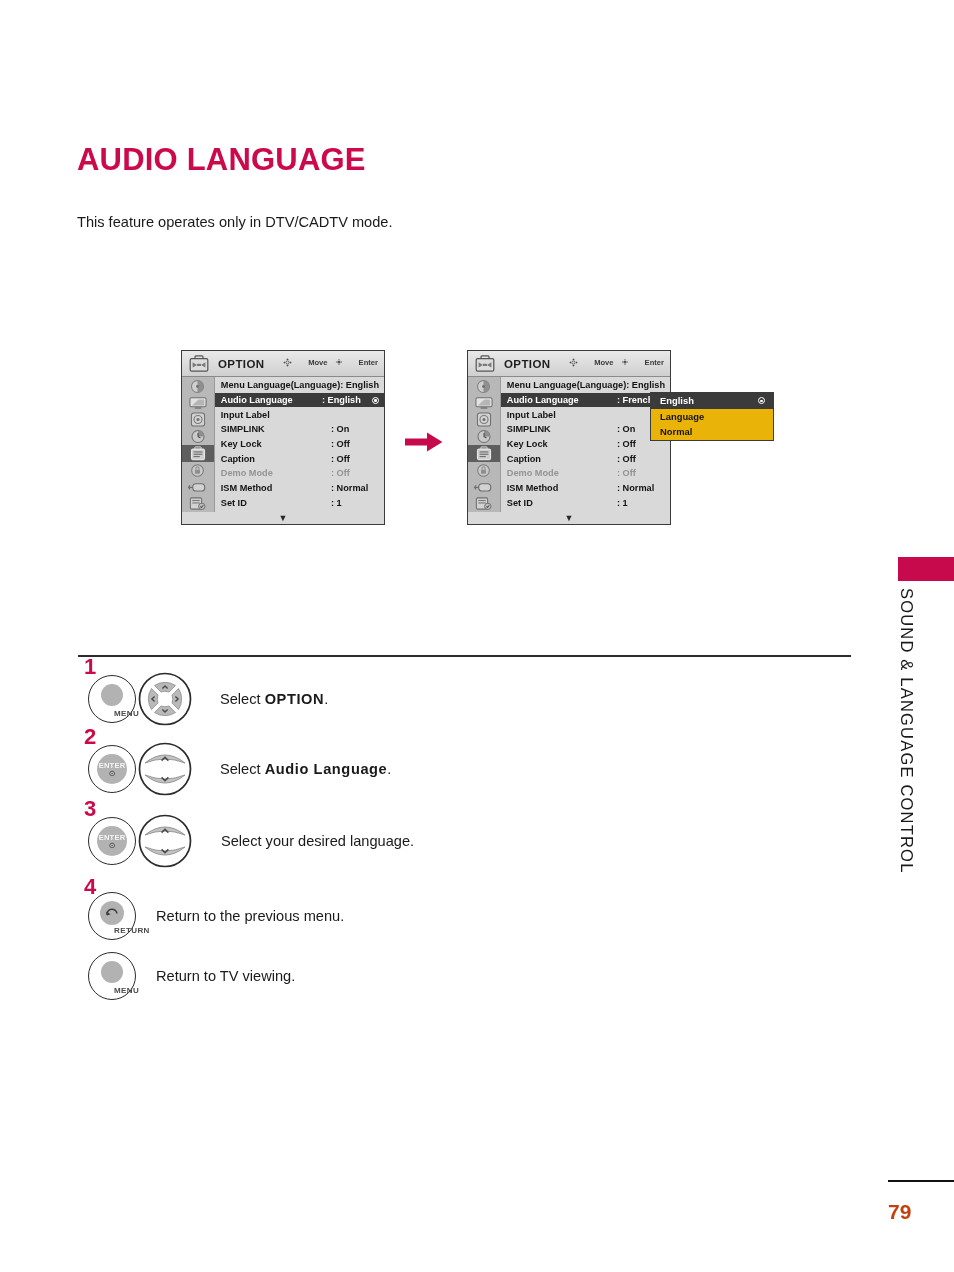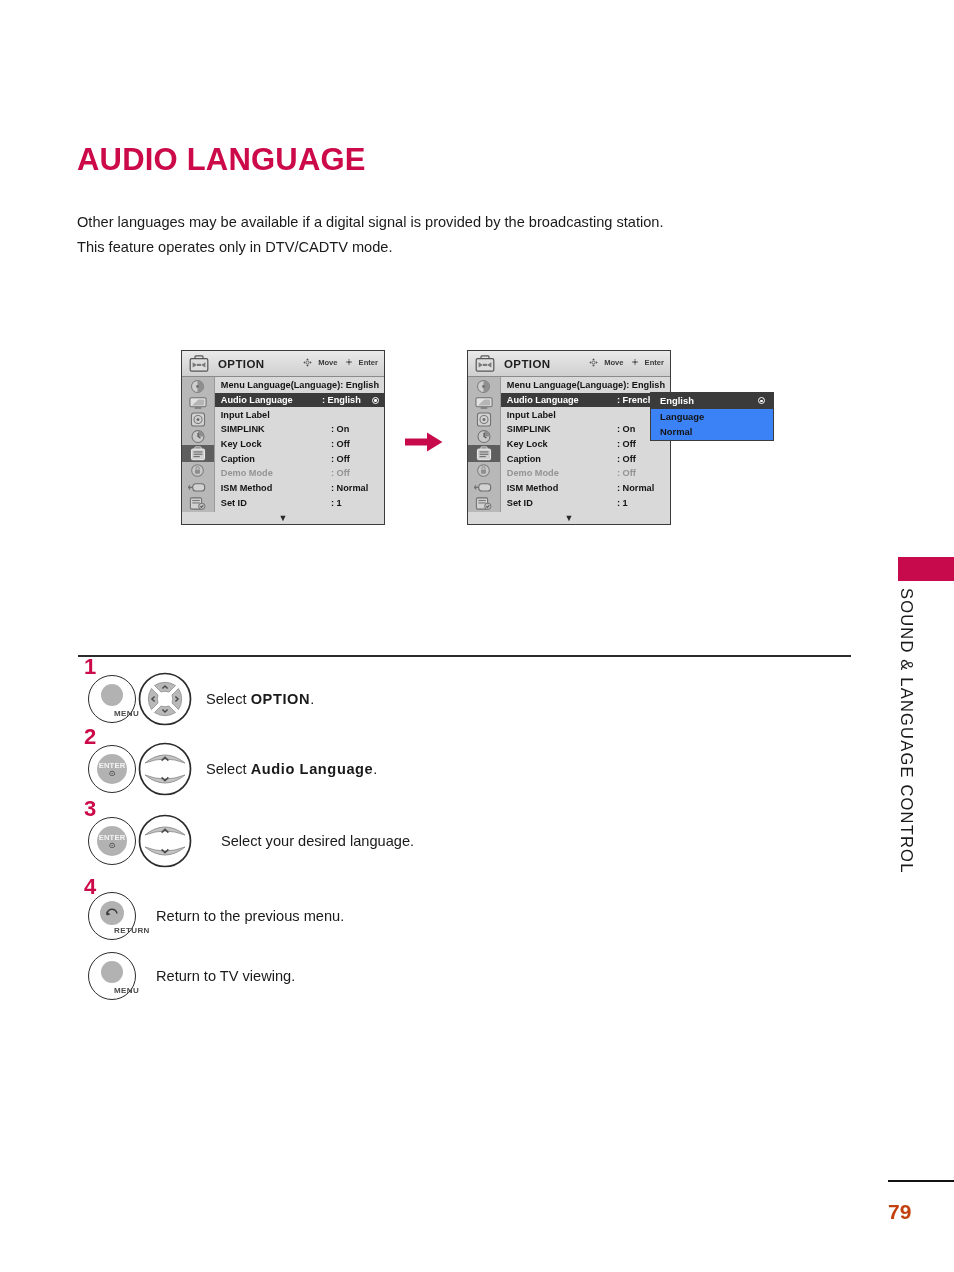--- a/index.html
+++ b/index.html
@@ -46,21 +46,21 @@
   }
   .osd-head .head-title {
     font-size: 11.5px; font-weight: bold; letter-spacing: .4px;
     color: #1d1d1d; margin-left: 2px;
   }
   .osd-head .hints {
     position: absolute; right: 6px; top: 7px;
     display: flex; align-items: center; gap: 7px;
     font-size: 7.6px; font-weight: bold; color: #3a3a3a;
   }
-  .hint { display: flex; align-items: flex-start; gap: 6px; }
+  .hint { display: flex; align-items: flex-start; gap: 16px; }
 
   .osd-body { display: flex; }
   .icon-rail {
     width: 34px;
     background: #b8b8b8;
     border-right: 1px solid #9a9a9a;
     padding-top: 1px;
   }
   .rail-cell {
     height: 16.8px;
@@ -96,21 +96,21 @@
     vertical-align: -1px;
   }
   .radio-dot::after {
     content: ""; position: absolute; left: 1.4px; top: 1.4px;
     width: 2.6px; height: 2.6px; border-radius: 50%; background: #fff;
   }
 
   
   .dropdown {
     position: absolute;
-    background: #3b82f6;
+    background: #eab308;
     border: 1px solid #3b3b3b;
     z-index: 5;
   }
   .dd-item {
     height: 15.6px; display: flex; align-items: center;
     padding: 0 8px 0 9px;
     font-size: 9.4px; font-weight: bold; color: #141414;
     white-space: nowrap;
   }
   .dd-item.sel { background: #3b3b3b; color: #fff; }
@@ -161,21 +161,21 @@
   .enter-dot { font-size: 8px; color: #2b2b2b; line-height: 7px; }
   .btn-circle.return .knob {
     width: 24px; height: 24px; margin-bottom: 6px;
     background: #b2b2b2;
     display: flex; align-items: center; justify-content: center;
   }
   .nav-circle {
     width: 54px; height: 54px; flex: none; margin-left: 2px;
   }
   .step-text {
-    margin-left: 14px;
+    margin-left: 28px;
     font-size: 14.6px; color: #1a1a1a;
   }
   .step-text b { font-weight: bold; letter-spacing: .6px; }
 
   
   .side-tab {
     position: absolute; left: 898px; top: 557px; width: 56px; height: 24px;
     background: #c60a4b;
   }
   .side-label {
@@ -198,21 +198,20 @@
   }
 </style>
 </head>
 <body>
 
 <div class="page">
 
   <div class="page-title">AUDIO LANGUAGE</div>
 
   <div class="intro">
-    <div>Other languages may be available if a digital signal is provided by the broadcasting station.</div>
     <div>This feature operates only in DTV/CADTV mode.</div>
   </div>
 
   <div class="osd" id="osd-before" style="left:181px; top:350px; width:204px;">
     <div class="osd-head">
       <div class="head-ico">
         <svg width="20" height="17" viewBox="0 0 20 17">
           <rect x="6" y="0.8" width="8" height="3" rx="1" fill="none" stroke="#555" stroke-width="1.2"></rect>
           <rect x="1.2" y="3.6" width="17.6" height="12.6" rx="1.5" fill="#dcdcdc" stroke="#555" stroke-width="1.2"></rect>
           <path d="M3.6 7.2 L8 9.9 L3.6 12.6 Z" fill="#7a7a7a"></path>

